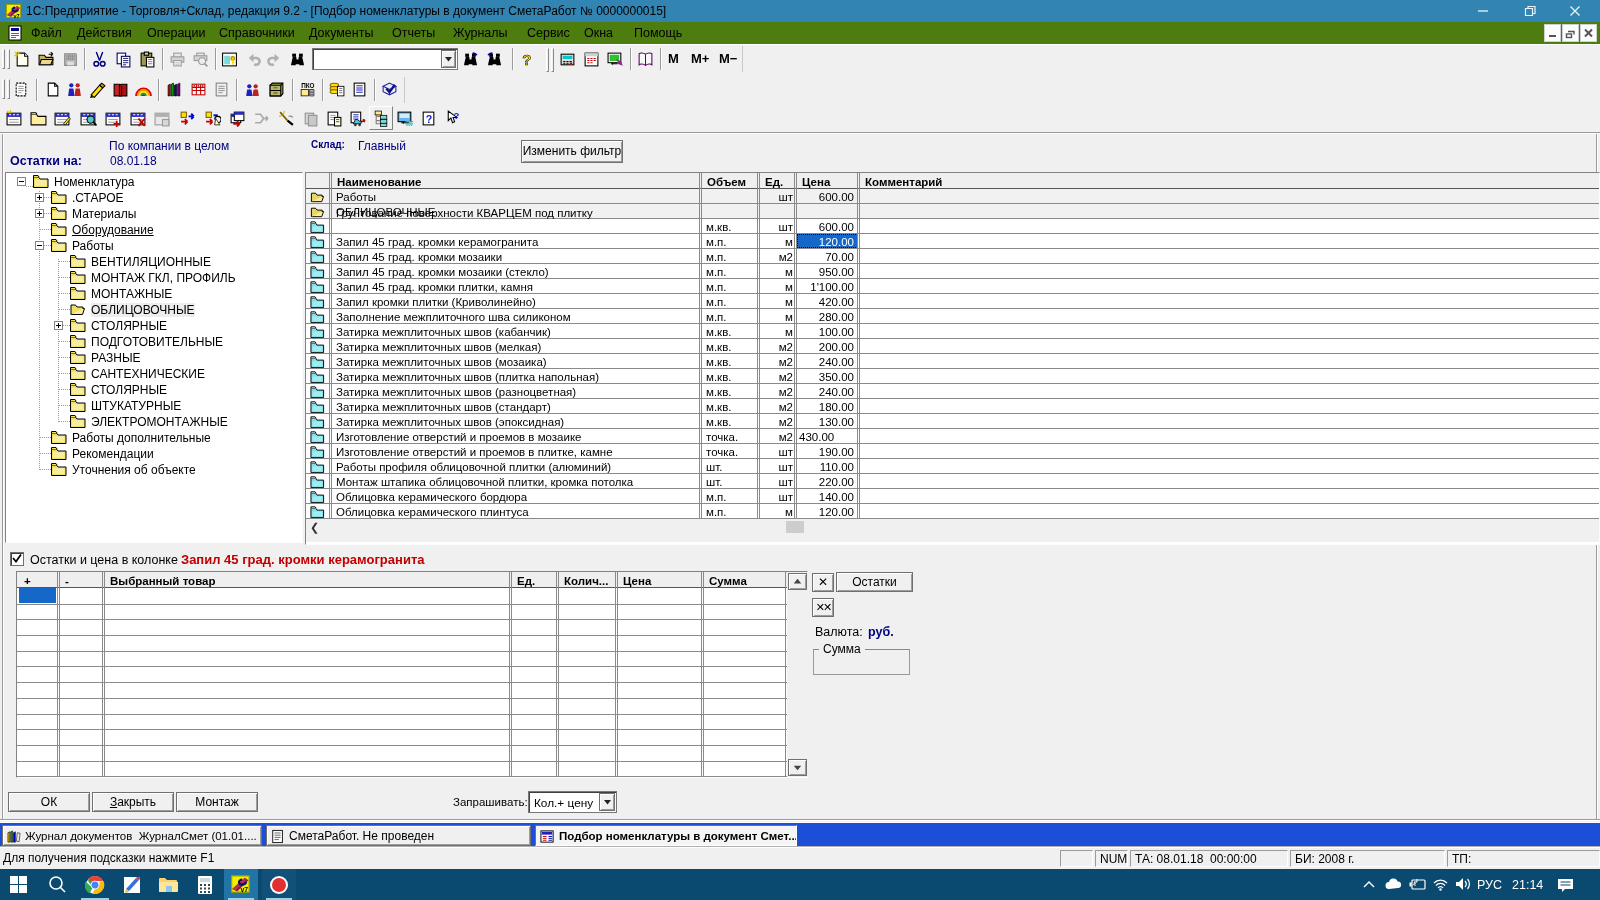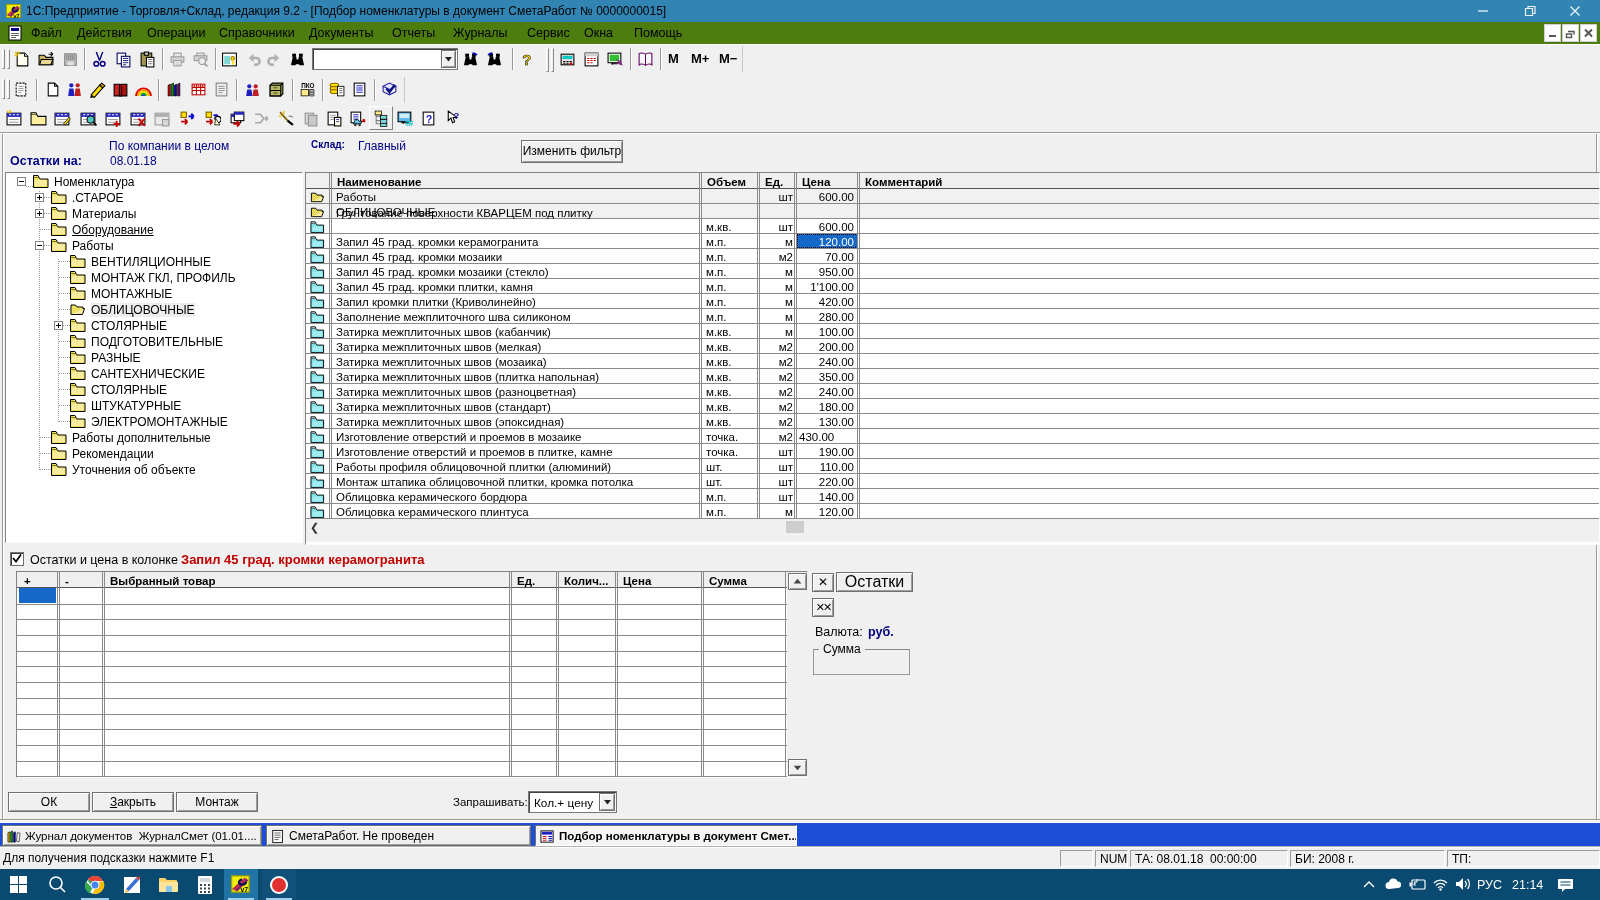--- a/index.html
+++ b/index.html
@@ -851,21 +851,21 @@
         <path d="M9 5 l4 5 h-8 z" fill="#444"></path>
       </svg>
     </div>
     <div class="abs btn" style="left:771px;top:187px;width:19px;height:17px">
       <svg width="17" height="15" viewBox="0 0 18 16">
         <path d="M9 11 l4-5 h-8 z" fill="#444"></path>
       </svg>
     </div>
   </div>
 <div class="abs btn" style="left:812px;top:573px;width:22px;height:19px;line-height:17px;font-size:12px">✕</div>
-<div class="abs btn" style="left:836px;top:572px;width:77px;height:20px;line-height:18px;font-size:16px">Остатки</div>
+<div class="abs btn" style="left:836px;top:572px;width:77px;height:20px;line-height:18px;font-size:12px">Остатки</div>
 <div class="abs btn" style="left:812px;top:598px;width:22px;height:19px;line-height:17px;font-size:11px;letter-spacing:-2px">✕✕</div>
 <div class="abs" style="left:815px;top:625px;font-size:12.5px">Валюта:</div>
 <div class="abs navy" style="left:868px;top:625px;font-size:12.5px">руб.</div>
 <div class="abs" style="left:813px;top:649px;width:97px;height:26px;border:1px solid #999;border-top-color:#888"></div>
 <div class="abs" style="left:819px;top:642px;background:#f0f0f0;padding:0 4px;font-size:12px">Сумма</div>
 <div class="abs btn" style="left:8px;top:792px;width:82px;height:20px;line-height:18px;font-size:12px">ОК</div>
 <div class="abs btn" style="left:92px;top:792px;width:82px;height:20px;line-height:18px;font-size:12px"><span style="text-decoration:underline">З</span>акрыть</div>
 <div class="abs btn" style="left:176px;top:792px;width:82px;height:20px;line-height:18px;font-size:12px">Монтаж</div>
 <div class="abs" style="left:453px;top:796px;font-size:11.5px">Запрашивать:</div>
 <div class="abs" style="left:528px;top:791px;width:89px;height:22px;background:#fff;border:1px solid #777;box-shadow:inset 1px 1px 0 #404040"></div>

